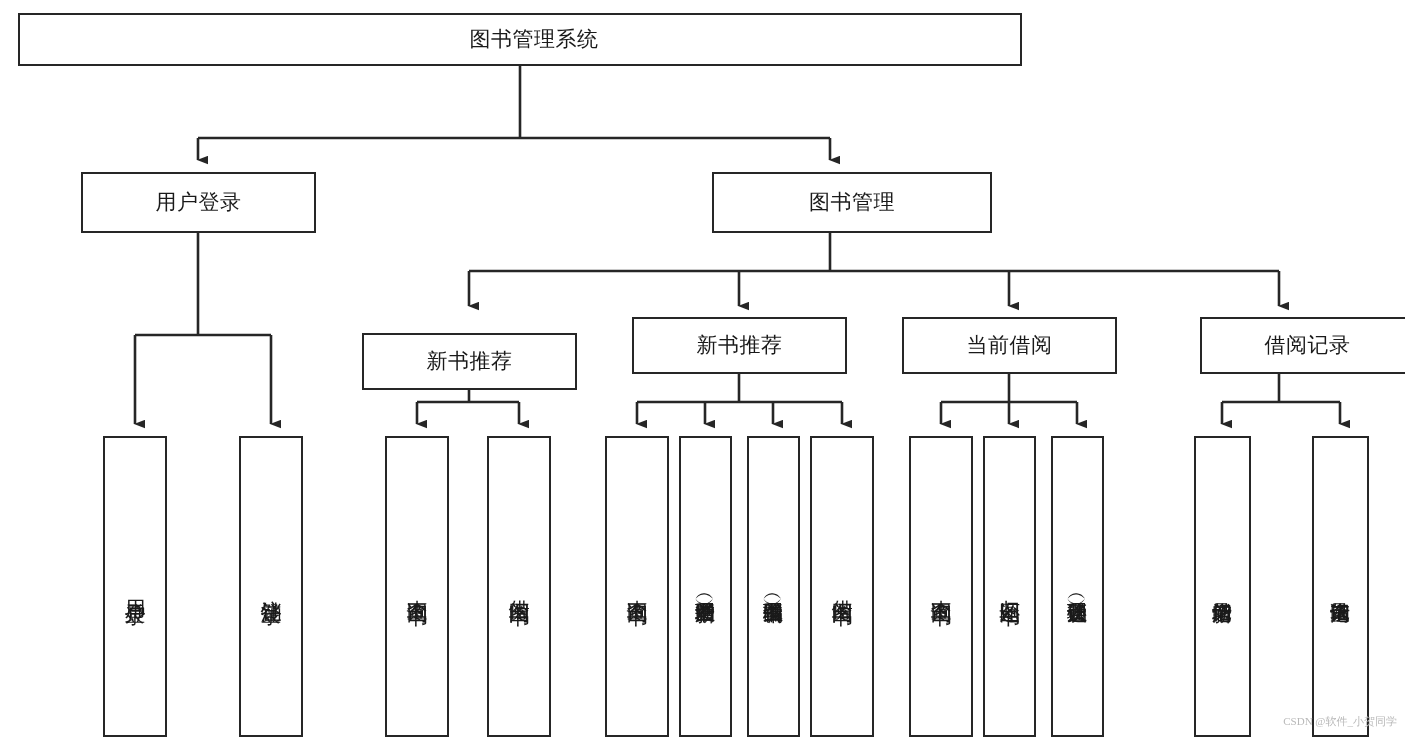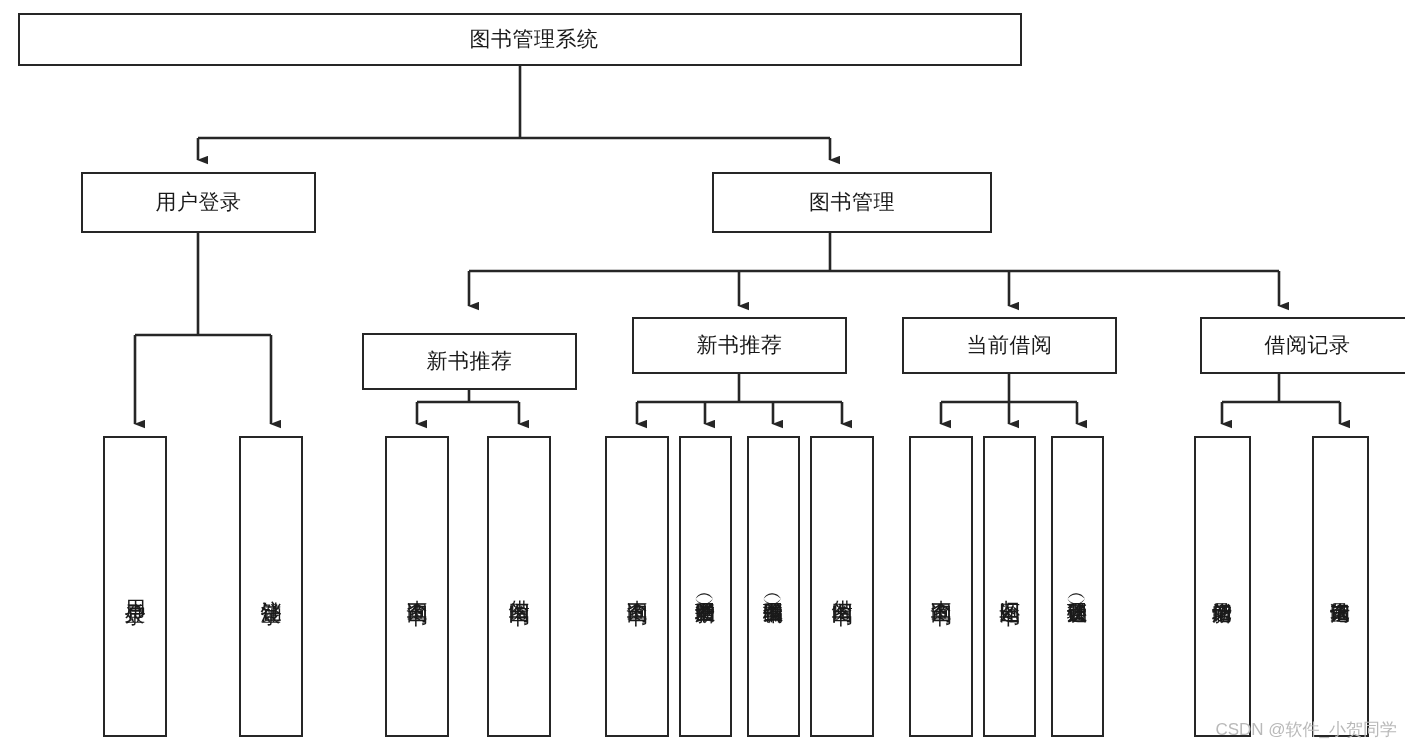--- a/index.html
+++ b/index.html
@@ -56,25 +56,26 @@
     white-space: nowrap;
   }
   .node.vertical.tight .node-label {
     font-size: 20px;
     letter-spacing: 0px;
     line-height: 1.2;
   }
   .watermark {
     position: absolute;
     right: 8px;
-    bottom: 6px;
-    font-size: 17px;
+    bottom: 18px;
+    font-size: 11px;
     color: #b9b9b9;
     white-space: nowrap;
     pointer-events: none;
+    font-family: Liberation Serif, serif;
   }
 </style>
 </head>
 <body>
 
 <div id="diagram-root">
 
   <svg class="connectors" viewBox="0 0 1405 747" xmlns="http://www.w3.org/2000/svg">
     <defs>
       <marker id="arrowhead" markerWidth="9" markerHeight="11" refX="4.5" refY="10" orient="auto" markerUnits="userSpaceOnUse">

